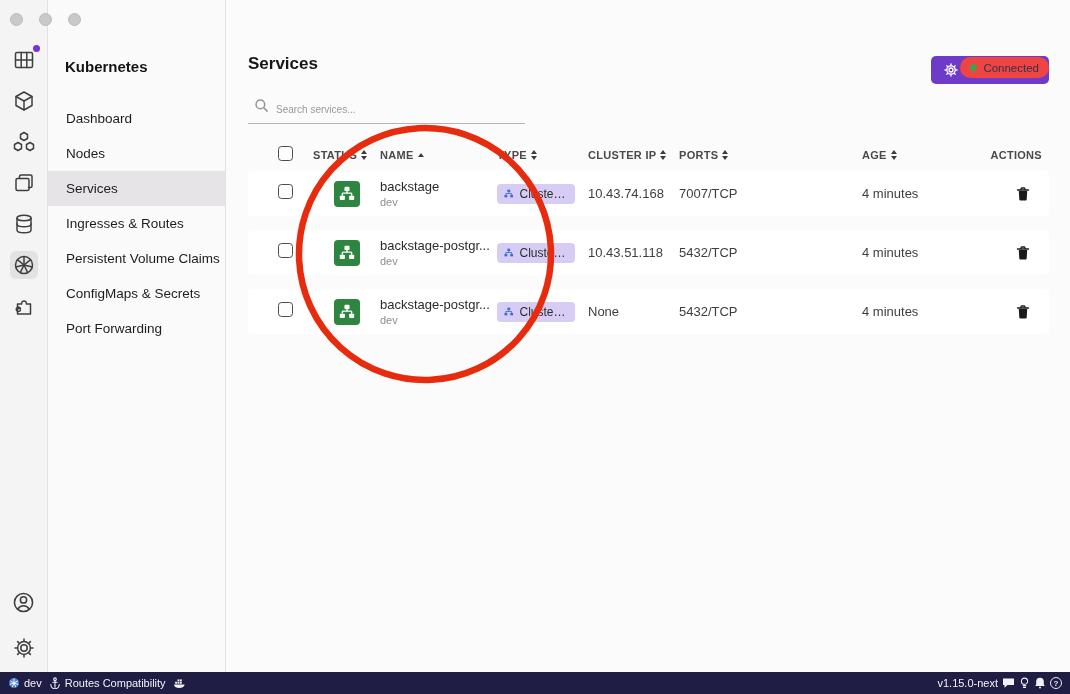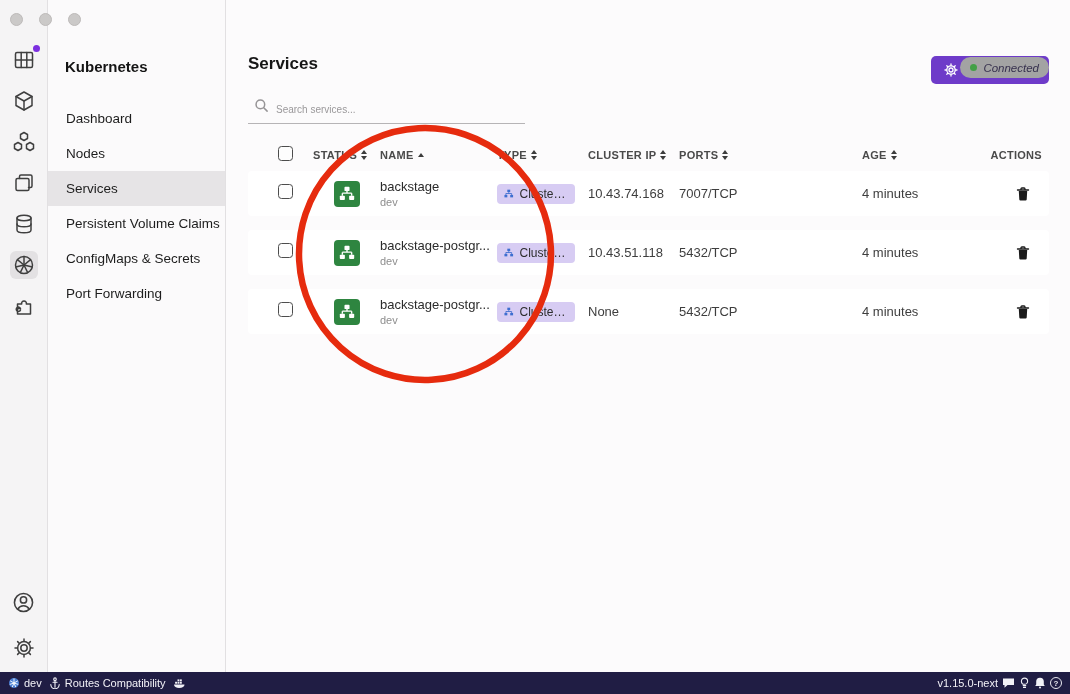--- a/index.html
+++ b/index.html
@@ -51,23 +51,23 @@
   .page-title { position:absolute; top:54px; left:22px; font-size:17px; font-weight:bold; color:#161616; }
 
   .apply-btn {
     position:absolute; top:56px; right:21px; height:28px;
     background:#6e3bc9; border:none; border-radius:5px; color:#fff;
     font-family:inherit; font-size:12.5px; font-weight:bold;
     display:flex; align-items:center; gap:6px; padding:0 13px; cursor:pointer;
   }
   .connected {
     position:absolute; top:57px; right:21px; height:21px;
-    background:#a3a3a3; border-radius:11px; padding:0 10px;
+    background:#ef4444; border-radius:11px; padding:0 10px;
     display:flex; align-items:center; gap:6px;
-    font-size:11.5px; color:#37314e;font-style:italic;
+    font-size:11.5px; color:#37314e;
   }
   .connected .dot { width:7px; height:7px; border-radius:50%; background:#43a047; }
 
   .search-wrap {
     position:absolute; top:93px; left:22px; width:277px;
     border-bottom:1px solid #b6b4b6; display:flex; align-items:center; gap:7px;
     padding:2px 4px 8px 6px;
   }
   .search-input {
     border:none; outline:none; background:transparent; flex:1;
@@ -228,20 +228,21 @@
       </div>
     </div>
   </nav>
 
   <aside class="sidebar">
     <div class="sidebar-title">Kubernetes</div>
     <div class="nav">
       <div class="nav-item">Dashboard</div>
       <div class="nav-item">Nodes</div>
       <div class="nav-item active">Services</div>
+      <div class="nav-item">Ingresses &amp; Routes</div>
       <div class="nav-item">Persistent Volume Claims</div>
       <div class="nav-item">ConfigMaps &amp; Secrets</div>
       <div class="nav-item">Port Forwarding</div>
     </div>
   </aside>
 
   <main class="main">
     <h1 class="page-title">Services</h1>
 
     <button class="apply-btn">

